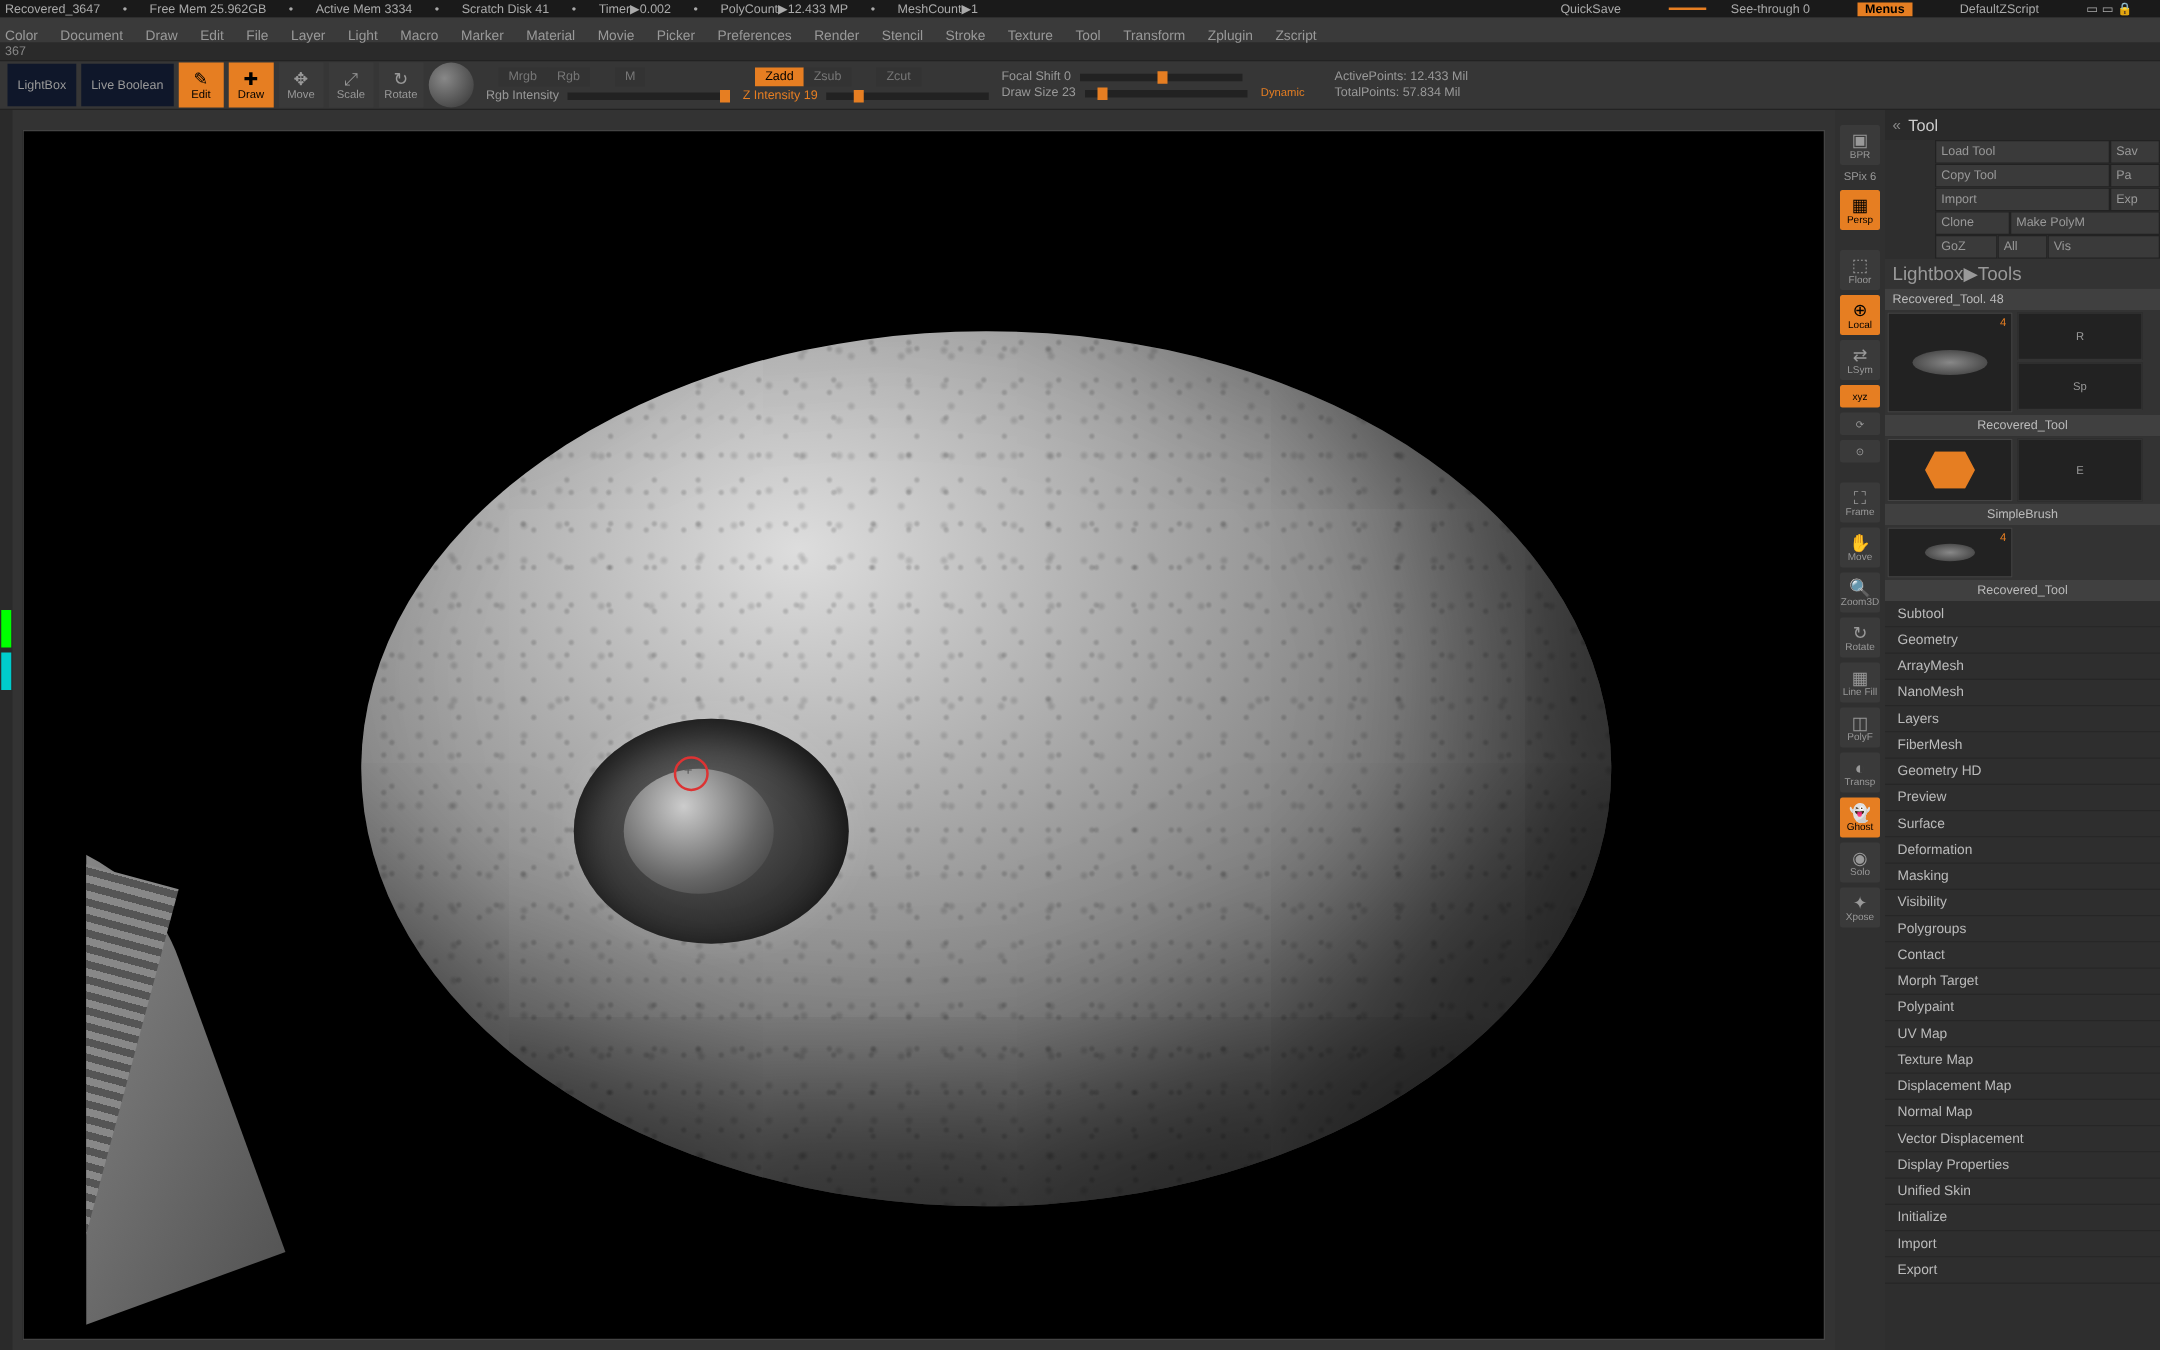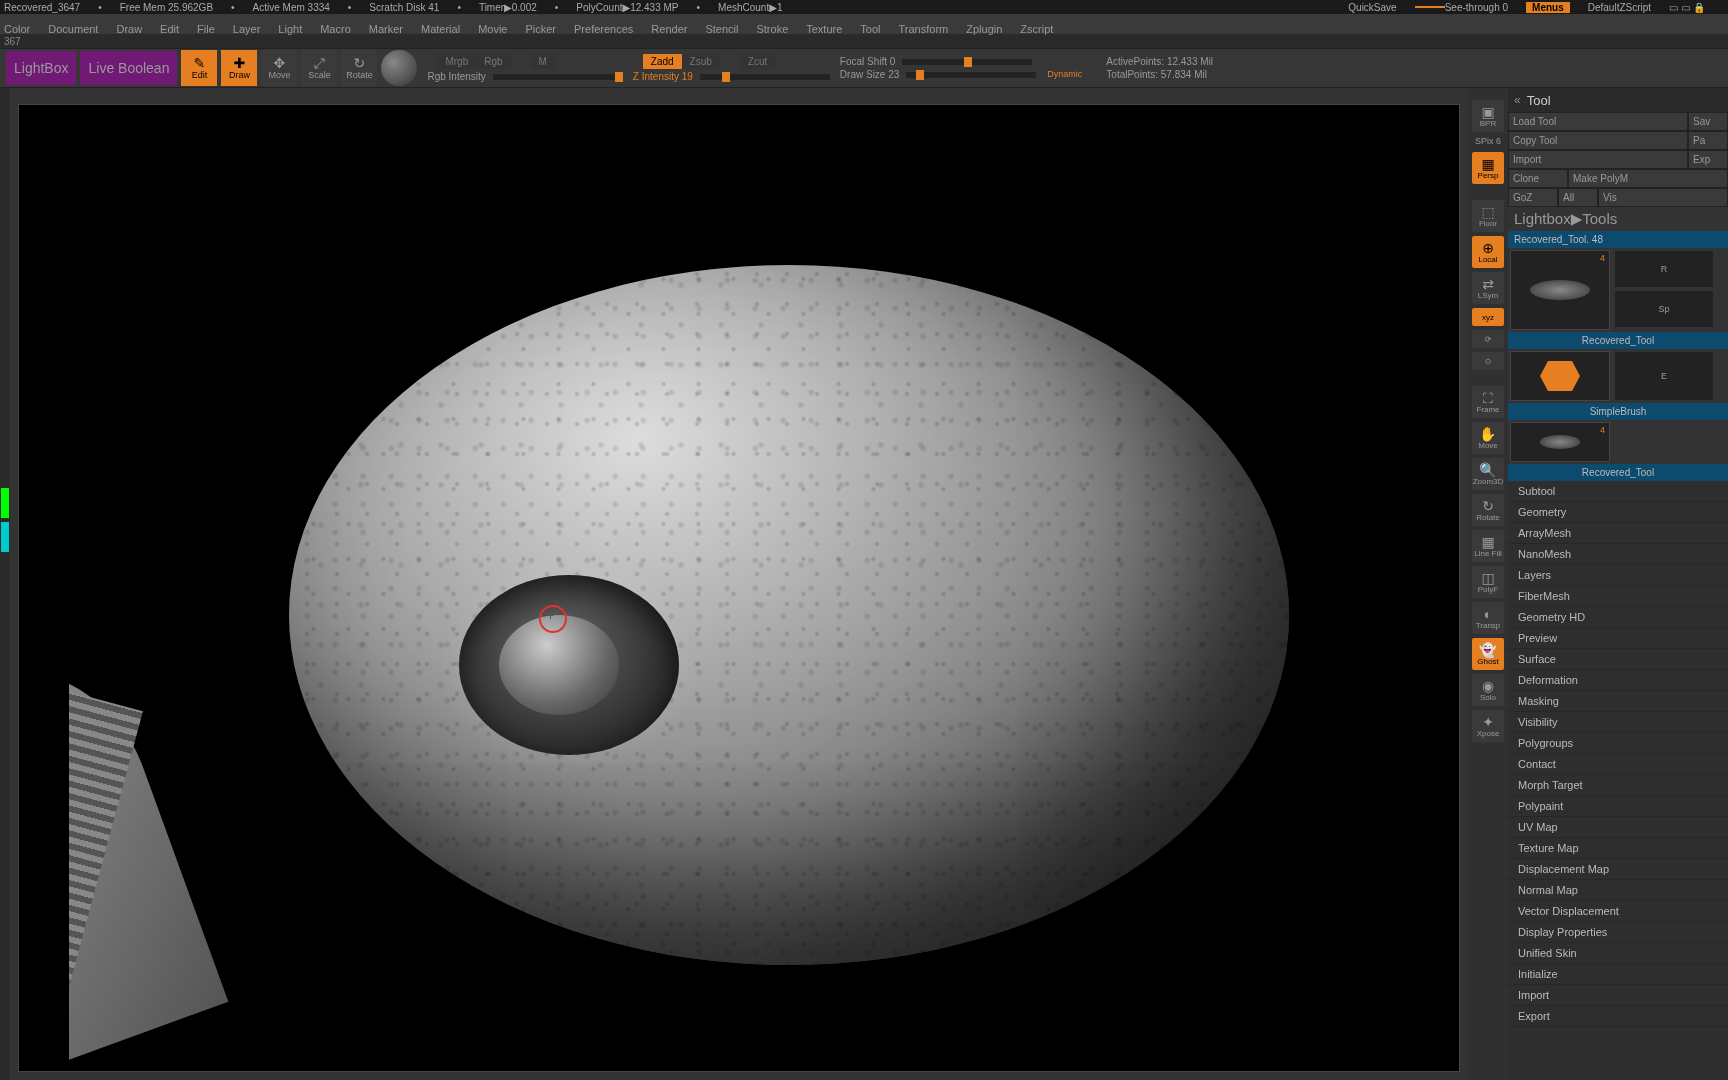--- a/index.html
+++ b/index.html
@@ -1,34 +1,34 @@
 <!DOCTYPE html>
 <html><head>
 <meta charset="utf-8">
 <style>
 * { margin: 0; padding: 0; box-sizing: border-box; font-family: Arial, sans-serif; }
 body { background: #2a2a2a; color: #999; font-size: 11px; overflow: hidden; width: 1728px; height: 1080px; user-select: none; }
 
 
 .status-bar { height: 14px; background: #1a1a1a; display: flex; align-items: center; padding: 0 4px; font-size: 10px; color: #aaa; }
 .status-bar span { margin-right: 18px; }
-.status-right { margin-left: auto; display: flex; align-items: center; gap: 0; }
+.status-right { margin-left: auto; display: flex; align-items: center; gap: 20px; }
 .status-right .menus-btn { background: #e67e22; color: #000; padding: 0 6px; font-weight: bold; }
 .orange-line { height: 2px; width: 30px; background: #e67e22; }
 
 
 .menu-bar { height: 20px; background: #3a3a3a; display: flex; align-items: center; padding: 0 4px; font-size: 11px; gap: 18px; }
 .menu-bar span { color: #999; cursor: pointer; margin-top: 10px; }
 
 
 .coord-row { height: 14px; background: #2a2a2a; font-size: 10px; color: #888; padding-left: 4px; display:flex; align-items:center;}
 
 
 .toolbar { height: 40px; background: #363636; display: flex; align-items: center; padding: 0 6px; gap: 4px; border-top:1px solid #222; border-bottom:1px solid #222;}
-.tb-btn { padding: 4px 8px; background: #701a75; color: #999; font-size: 14px; cursor: pointer; display:flex; flex-direction:column; align-items:center; justify-content:center; height:34px;}
+.tb-btn { padding: 4px 8px; background: #0f172a; color: #999; font-size: 10px; cursor: pointer; display:flex; flex-direction:column; align-items:center; justify-content:center; height:34px;}
 .tb-icon-btn { width: 36px; height: 36px; background: #3a3a3a; display:flex; flex-direction:column; align-items:center; justify-content:center; font-size:9px; color:#999; cursor:pointer;}
 .tb-icon-btn.active { background: #e67e22; color:#000; }
 .tb-icon-btn .ico { font-size:14px; line-height:1;}
 .material-swatch { width:36px; height:36px; border-radius:50%; background: radial-gradient(circle at 35% 35%, #888, #333); cursor:pointer;}
 .slider-group { display:flex; flex-direction:column; gap:2px; margin-left:6px;}
 .slider-row { display:flex; align-items:center; gap:7px; font-size:10px; color:#999;}
 .slider-row.active-label { color:#e67e22;}
 .slider-track { width:130px; height:6px; background:#222; position:relative;}
 .slider-thumb { position:absolute; width:8px; height:10px; background:#e67e22; top:-2px;}
 .mode-btns { display:flex; gap:0; margin-left:10px;}
@@ -76,33 +76,33 @@
 .qicon.active { background:#e67e22; color:#000;}
 .qicon .qi { font-size:14px; line-height:1;}
 .qsep { height:8px;}
 .spix-label { font-size:9px; color:#999; text-align:center; margin-bottom:2px;}
 
 
 .right-panel { width:220px; background:#2e2e2e; display:flex; flex-direction:column; overflow:hidden; }
 .rp-header { display:flex; align-items:center; height:24px; padding:0 6px; background:#2a2a2a; gap:6px;}
 .rp-header .collapse-arrows { color:#888; font-size:12px; cursor:pointer;}
 .rp-header .title { color:#ccc; font-size:13px; }
-.rp-btn-row { display:flex; }
+.rp-btn-row { display:flex;margin-left:40px; }
 .rp-btn { flex:1; background:#3a3a3a; color:#999; font-size:10px; padding:3px 4px; border:1px solid #222; cursor:pointer;}
 .tool-thumb-area { display:flex; padding:2px; gap:4px; background:#333;}
 .tool-main-thumb { width:100px; height:80px; background:#222; display:flex; align-items:center; justify-content:center; position:relative; border:1px solid #444;}
 .tool-main-thumb::after { content:attr(data-badge); position:absolute; top:2px; right:4px; font-size:9px; color:#e67e22;}
 .thumb-shape { width:60px; height:20px; background: radial-gradient(ellipse, #888, #333); border-radius:50%;}
 .thumb-s { width:40px; height:30px; background:#e67e22; clip-path: polygon(20% 0, 80% 0, 100% 50%, 80% 100%, 20% 100%, 0 50%);}
 .tool-grid { display:flex; flex-direction:column; gap:2px; }
 .tool-mini { width:100px; height:38px; background:#222; font-size:9px; color:#999; display:flex; flex-direction:column; align-items:center; justify-content:center; border:1px solid #333; position:relative;}
 .section-list { display:flex; flex-direction:column;}
 .section-item { padding:4px 10px; font-size:11px; color:#bbb; cursor:pointer; background:#2e2e2e; border-bottom:1px solid #262626;}
 .lightbox-tools { font-size:15px; color:#999; padding:3px 6px; background:#333; display:flex; align-items:center; gap:4px;}
-.tool-name-row { font-size:10px; color:#bbb; padding:3px 6px; background:#0c4a6e;}
+.tool-name-row { font-size:10px; color:#bbb; padding:3px 6px; background:#404040;}
 </style>
 </head>
 <body>
 
 <div class="status-bar">
   <span>Recovered_3647</span>
   <span>•</span>
   <span>Free Mem 25.962GB</span>
   <span>•</span>
   <span>Active Mem 3334</span>

